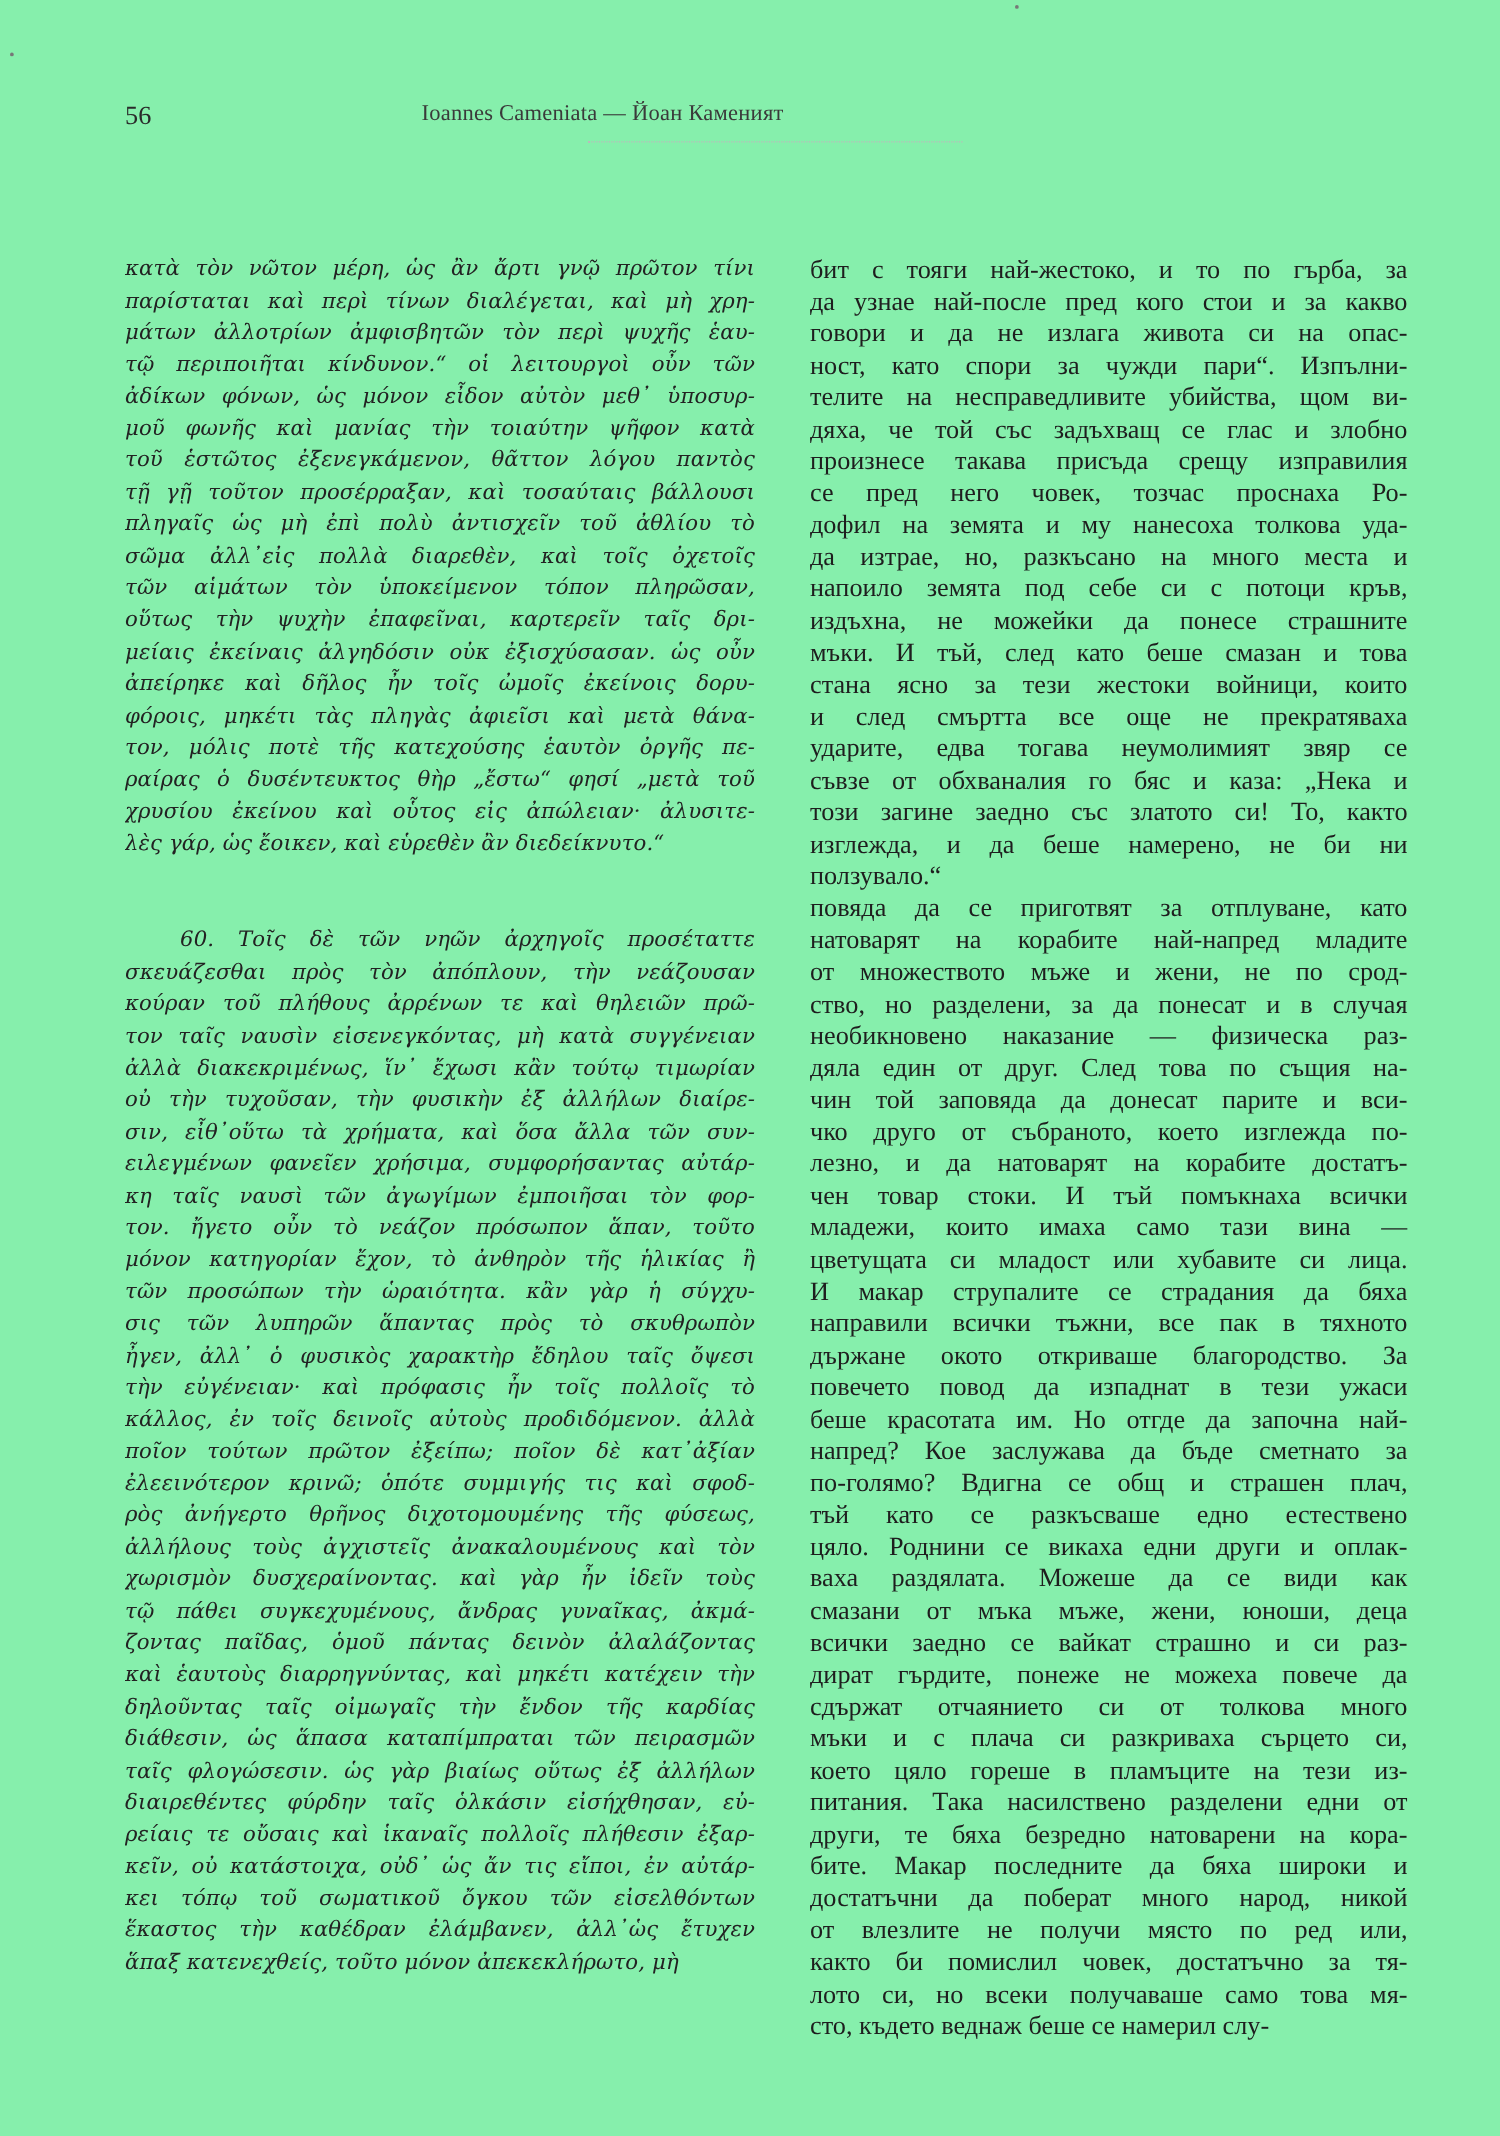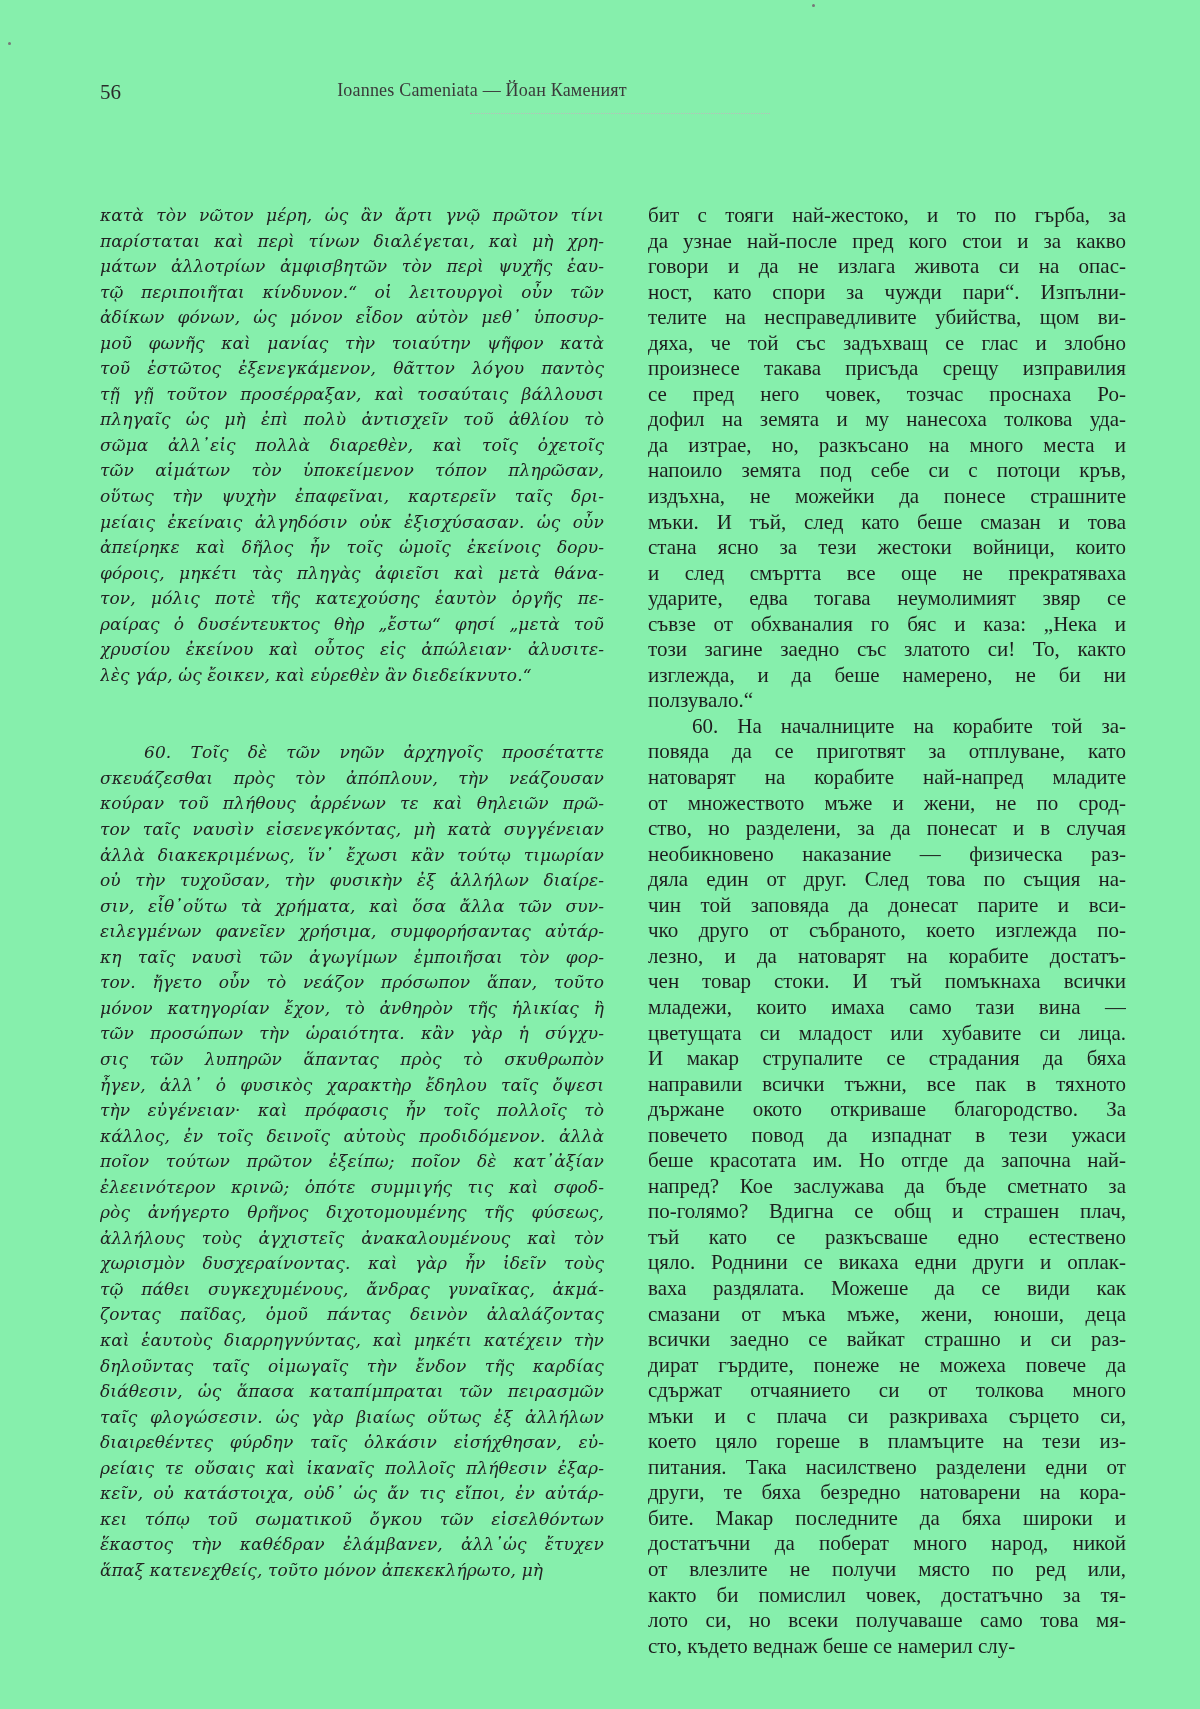--- a/index.html
+++ b/index.html
@@ -109,21 +109,20 @@
         <div class="line">мъки. И тъй, след като беше смазан и това</div>
         <div class="line">стана ясно за тези жестоки войници, които</div>
         <div class="line">и след смъртта все още не прекратяваха</div>
         <div class="line">ударите, едва тогава неумолимият звяр се</div>
         <div class="line">съвзе от обхваналия го бяс и каза: „Нека и</div>
         <div class="line">този загине заедно със златото си! То, както</div>
         <div class="line">изглежда, и да беше намерено, не би ни</div>
         <div class="line last">ползувало.“</div>
       </div>
       <div>
-        <div class="line indent">60. На началниците на корабите той за-</div>
         <div class="line">повяда да се приготвят за отплуване, като</div>
         <div class="line">натоварят на корабите най-напред младите</div>
         <div class="line">от множеството мъже и жени, не по срод-</div>
         <div class="line">ство, но разделени, за да понесат и в случая</div>
         <div class="line">необикновено наказание — физическа раз-</div>
         <div class="line">дяла един от друг. След това по същия на-</div>
         <div class="line">чин той заповяда да донесат парите и вси-</div>
         <div class="line">чко друго от събраното, което изглежда по-</div>
         <div class="line">лезно, и да натоварят на корабите достатъ-</div>
         <div class="line">чен товар стоки. И тъй помъкнаха всички</div>

